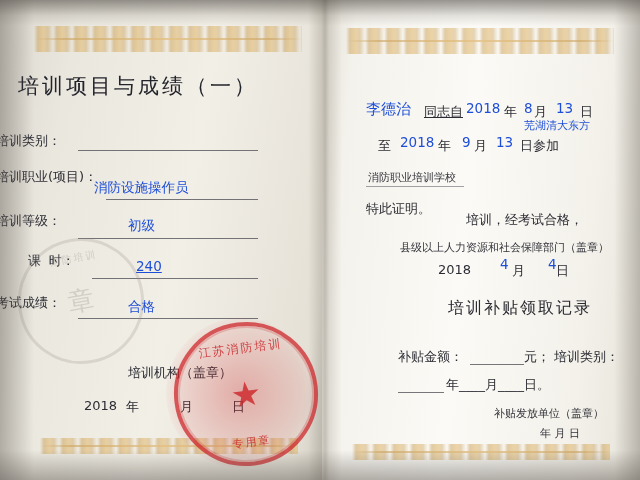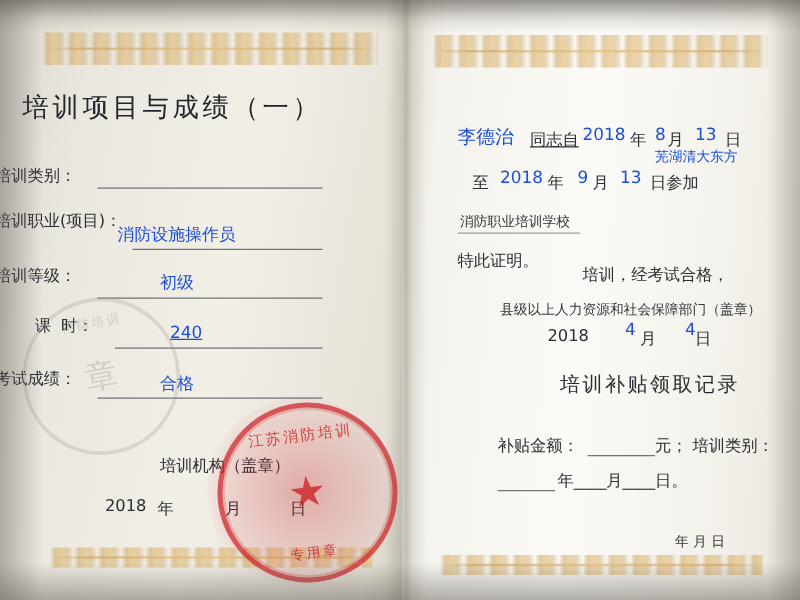--- a/index.html
+++ b/index.html
@@ -280,20 +280,21 @@
   <div class="cn" style="position:absolute; left:424px; top:298px; font-size:16px; letter-spacing:2px;margin-left:24px;">培训补贴领取记录</div>
 
   <div class="lbl cn" style="left:398px; top:348px;">补贴金额：</div>
   <div class="rule" style="left:470px; top:364px; width:54px;"></div>
   <div class="lbl cn" style="left:524px; top:348px;">元；</div>
   <div class="lbl cn" style="left:554px; top:348px;">培训类别：</div>
 
   <div class="rule" style="left:398px; top:392px; width:46px;"></div>
   <div class="lbl cn" style="left:446px; top:376px;">年____月____日。</div>
 
+  <div class="small cn" style="left:494px; top:406px;">补贴发放单位（盖章）</div>
   <div class="small cn" style="left:540px; top:426px;">年  月  日</div>
 
   <div class="top-shadow"></div>
   <div class="bottom-shadow"></div>
   <div class="left-edge-shadow"></div>
   <div class="right-edge-shadow"></div>
 
 </div>
 
 </body></html>

